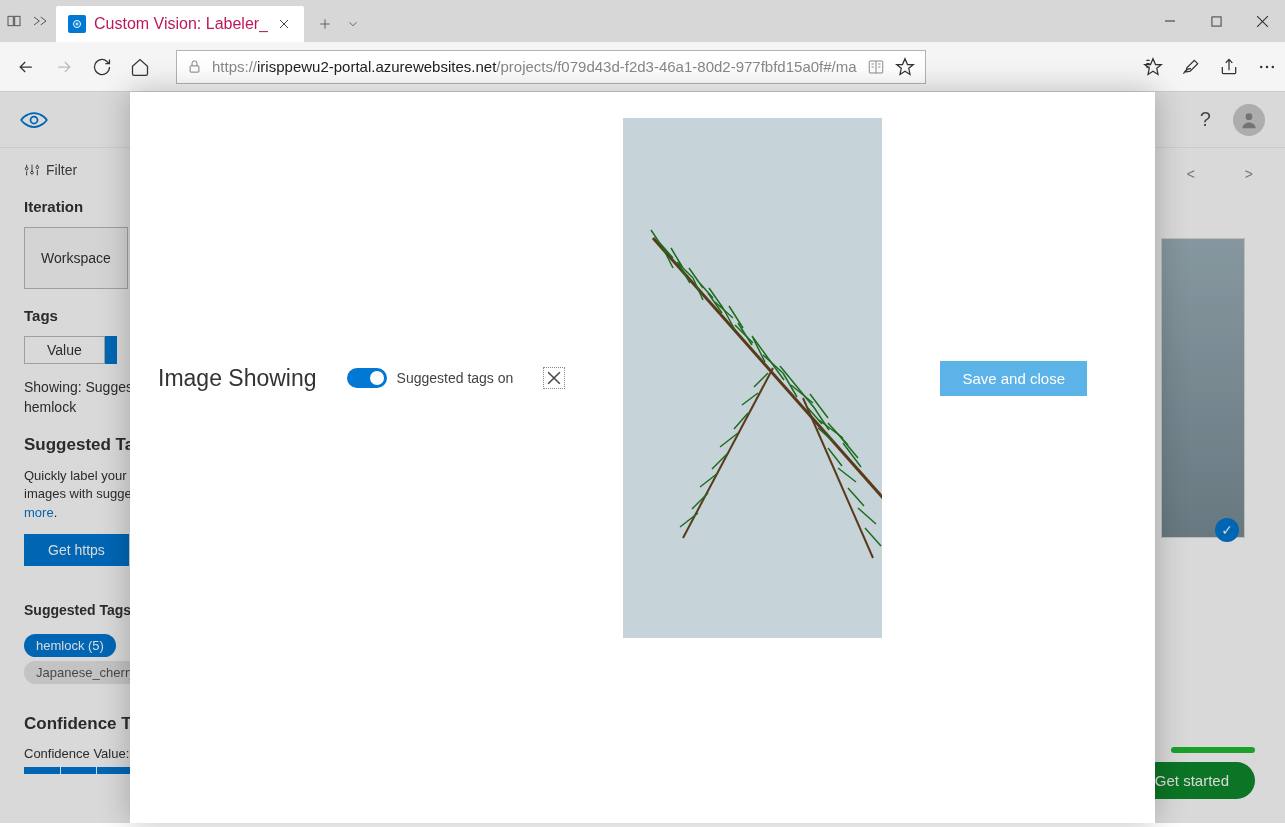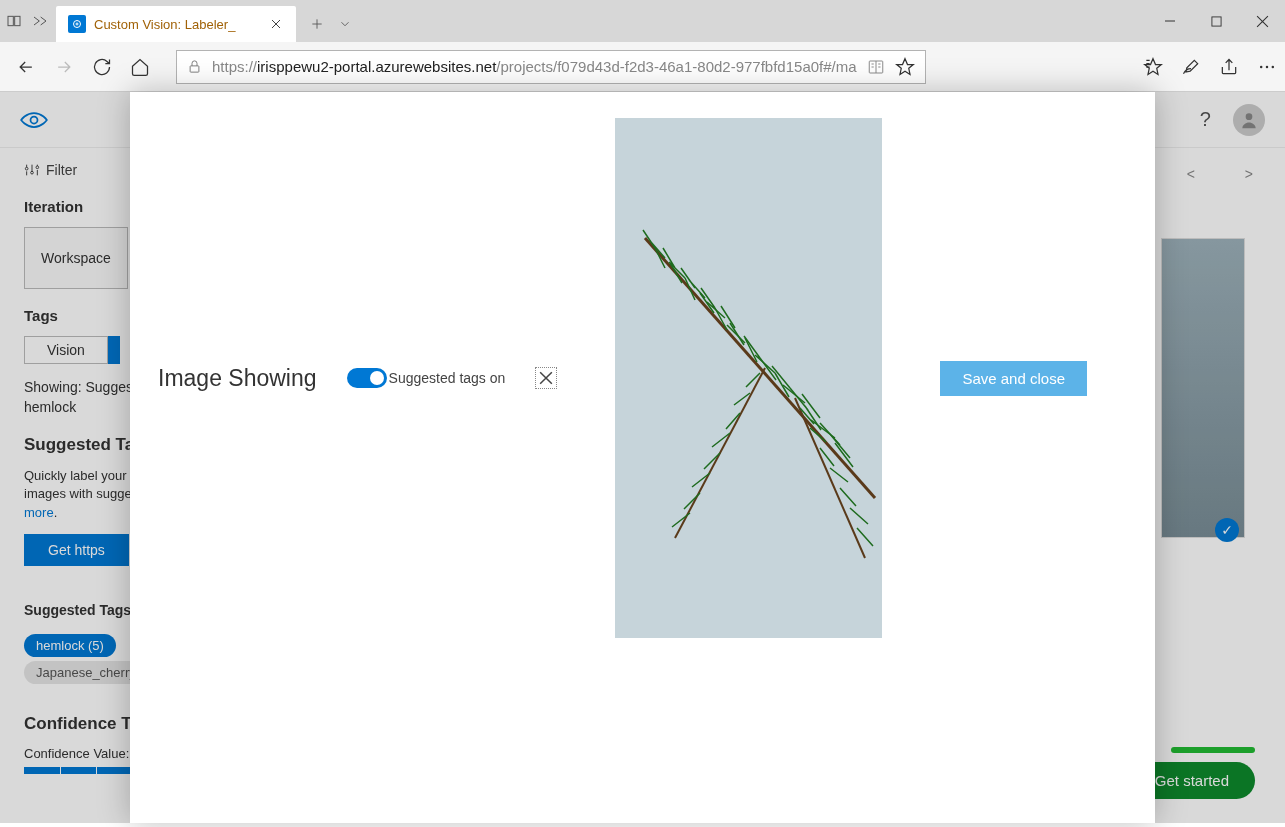--- a/index.html
+++ b/index.html
@@ -4,21 +4,21 @@
   <style>
     * { box-sizing: border-box; margin: 0; padding: 0; font-family: "Segoe UI", Arial, sans-serif; }
     body { width: 1285px; height: 827px; background: #fff; overflow: hidden; position: relative; }
 
     
     .titlebar { height: 42px; background: #d7d7d7; display: flex; align-items: flex-end; }
     .titlebar-left { display: flex; align-items: center; padding-left: 6px; gap: 10px; height: 100%; }
     .titlebar-left svg { width: 16px; height: 16px; color: #555; }
     .tab { background: #fff; height: 36px; display: flex; align-items: center; padding: 0 12px; gap: 8px; margin-left: 8px; border-top-left-radius: 2px; border-top-right-radius: 2px; min-width: 240px; }
     .tab-favicon { width: 18px; height: 18px; background: #0078d4; border-radius: 2px; display: flex; align-items: center; justify-content: center; }
-    .tab-title { font-size: 13px; color: #a16207; flex: 1; white-space: nowrap; overflow: hidden; text-overflow: ellipsis; }
+    .tab-title { font-size: 16px; color: #be185d; flex: 1; white-space: nowrap; overflow: hidden; text-overflow: ellipsis; }
     .tab-close { width: 16px; height: 16px; color: #444; }
     .tab-extra { display: flex; align-items: center; gap: 14px; padding-left: 14px; height: 36px; }
     .win-controls { margin-left: auto; display: flex; }
     .win-btn { width: 46px; height: 42px; display: flex; align-items: center; justify-content: center; color: #333; }
 
     .toolbar { height: 50px; background: #f5f5f5; border-bottom: 1px solid #ccc; display: flex; align-items: center; padding: 0 8px 0 16px; gap: 18px; }
     .toolbar > svg, .toolbar .iconbtn { width: 20px; height: 20px; color: #333; }
     .addr { flex: 1; margin: 0 8px; height: 34px; border: 1px solid #b3b3b3; background: #fff; display: flex; align-items: center; padding: 0 10px; gap: 10px; max-width: 840px; }
     .addr .url-dark { color: #222; }
 
@@ -45,21 +45,21 @@
     .get-started { position: absolute; right: 30px; bottom: 24px; background: #0d8a2c; color: #fff; border: none; padding: 10px 26px; border-radius: 20px; font-size: 15px; }
     .green-bar { position: absolute; right: 30px; bottom: 70px; height: 6px; width: 84px; background: #22bb33; border-radius: 3px;}
 
     
     .dim { position: absolute; inset: 0; background: rgba(0,0,0,0.15); }
 
     
     .modal { position: absolute; top: 0; left: 130px; right: 130px; bottom: 0; background: #fff; box-shadow: 0 0 30px rgba(0,0,0,0.25); display: flex; flex-direction: column; }
     .modal-head { padding: 26px 40px 18px 28px; display: flex; align-items: center; gap: 30px; }
     .modal-title { font-size: 23px; font-weight: 400; color: #333; }
-    .toggle-wrap { display: flex; align-items: center; gap: 2px; font-size: 14px; color: #444; }
+    .toggle-wrap { display: flex; align-items: center; gap: 10px; font-size: 14px; color: #444; }
     .toggle { width: 40px; height: 20px; background: #0078d4; border-radius: 10px; position: relative; }
     .toggle::after { content: ""; position: absolute; width: 14px; height: 14px; background: #fff; border-radius: 50%; top: 3px; right: 3px; }
     .modal-close { margin-left: auto; width: 22px; height: 22px; border: 1px dotted #888; display:flex; align-items:center; justify-content:center; color:#444; }
     .modal-body { flex: 1; display: flex; padding: 0 28px; gap: 28px; overflow: hidden; }
     .img-area { flex: 1; background: #eef2f3; display: flex; align-items: flex-start; justify-content: center; height: 520px; }
     .img-ph { width: 290px; height: 100%; background: linear-gradient(#b8c9d0 40%,#a3b5bc); position: relative; overflow: hidden; }
     .branch { position:absolute; inset:0; }
     .conf-slider { height: 7px; width: 100%; display: flex; }
     .conf-slider span { flex: 1; border-right: 1px solid #fff; }
     .cs-blue { background: #0078d4; }
@@ -196,21 +196,21 @@
             <circle cx="12" cy="16" r="2"></circle>
             <circle cx="20" cy="8" r="2"></circle>
           </svg>
         <span>Filter</span>
       </div>
       <div class="sec-heading">Iteration</div>
       <div class="workspace-btn">Workspace</div>
 
       <div class="sec-heading">Tags</div>
       <div style="display:flex;">
-        <div class="tagged-btn">Vision</div>
+        <div class="tagged-btn">Value</div>
         <div style="width:12px; background:#0078d4;"></div>
       </div>
       <div class="showing">
         <span>Showing: Suggest</span><br>
         <span>hemlock</span>
       </div>
 
       <div class="sec-heading" style="font-size:17px;">Suggested Tags</div>
       <div style="font-size:13px; line-height:1.4;">
         <span>Quickly label your u</span><br>

